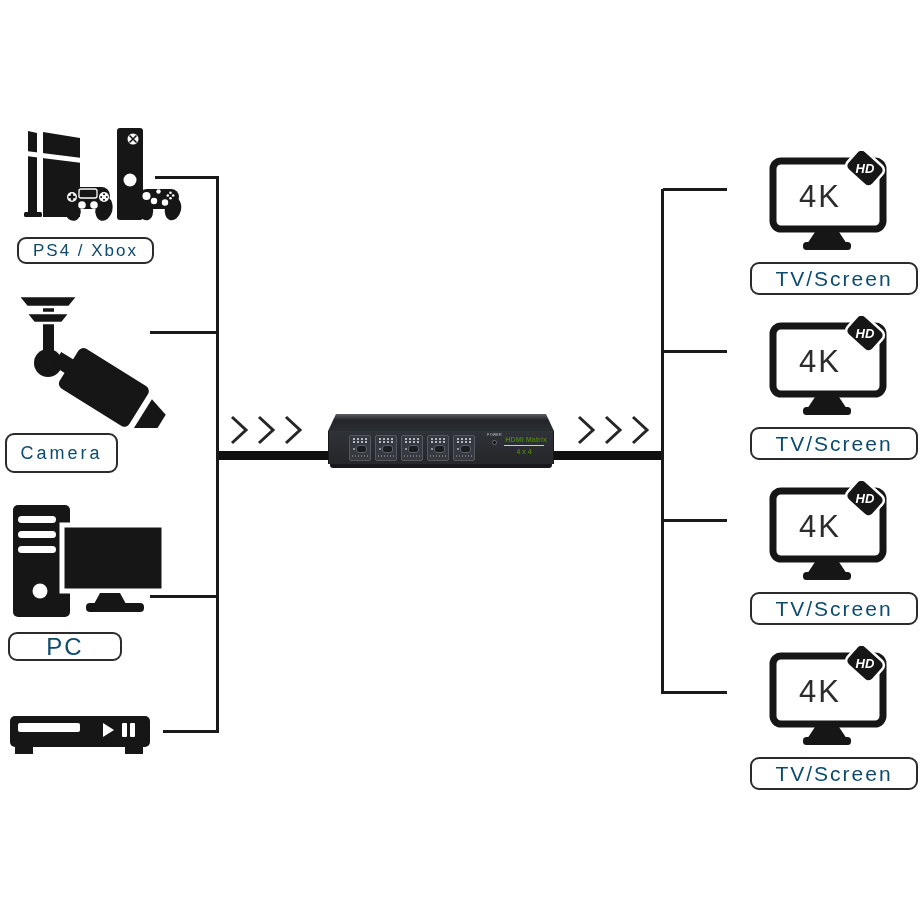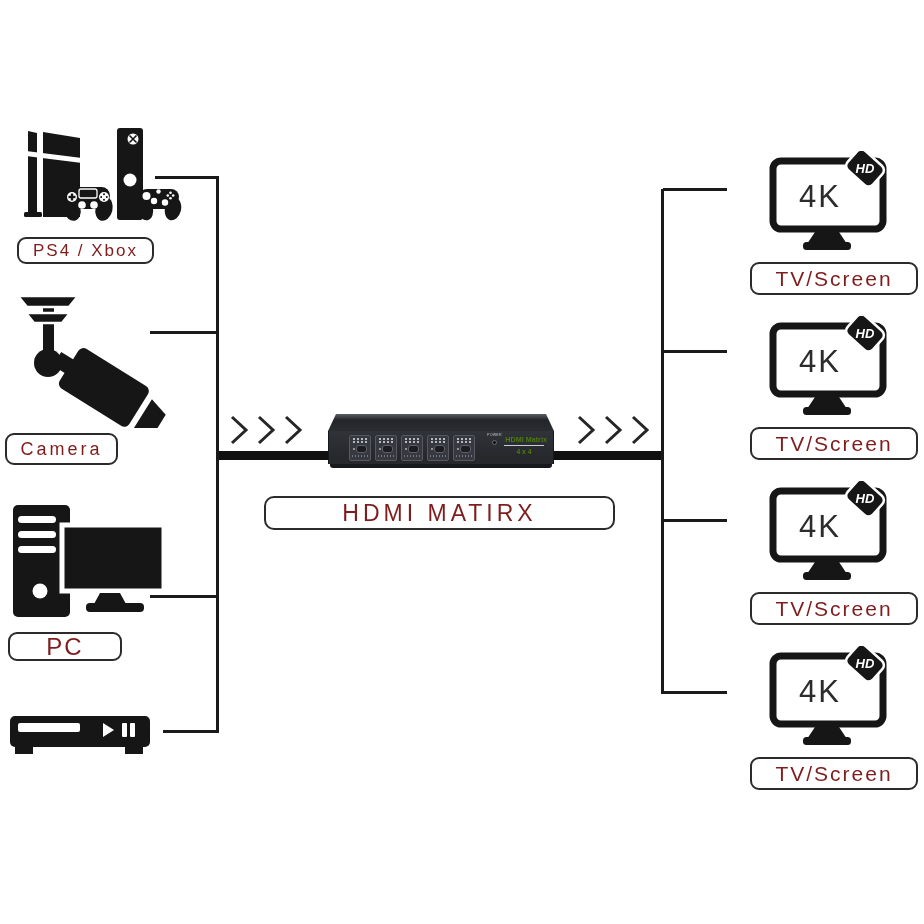--- a/index.html
+++ b/index.html
@@ -4,21 +4,21 @@
 <style>
   html,body{margin:0;padding:0;background:#fff;}
   .canvas{position:relative;width:924px;height:924px;background:#fff;overflow:hidden;
           font-family:"Liberation Sans",sans-serif;}
   .abs{position:absolute;}
   
   .line{position:absolute;background:#1a1a1a;}
   .trunk{position:absolute;background:#101010;}
   
   .lbl{position:absolute;background:#fff;border:2px solid #2b2b2b;border-radius:9px;
-       display:flex;align-items:center;justify-content:center;color:#7f1d1d;
+       display:flex;align-items:center;justify-content:center;color:#0c4a6e;
        box-sizing:border-box;white-space:nowrap;}
   
   .device{position:absolute;left:328px;top:414px;width:226px;height:56px;}
   .dev-top{position:absolute;left:0;top:0;width:226px;height:17px;
            background:linear-gradient(180deg,#5a5d63 0%,#23252a 35%,#2a2d32 100%);
            clip-path:polygon(8px 0,218px 0,226px 17px,0 17px);border-radius:2px 2px 0 0;}
   .dev-front{position:absolute;left:0;top:17px;width:226px;height:33px;
              background:linear-gradient(180deg,#303338 0%,#26282c 80%);
              border-left:1px solid #17181b;border-right:1px solid #17181b;box-sizing:border-box;}
   .dev-base{position:absolute;left:2px;top:50px;width:222px;height:4px;background:#17191c;border-radius:0 0 3px 3px;}
@@ -120,21 +120,21 @@
       <rect x="114" y="9" width="5" height="14" rx="1" fill="#ffffff"></rect>
       <rect x="122" y="9" width="5" height="14" rx="1" fill="#ffffff"></rect>
       <rect x="7" y="33" width="18" height="7"></rect>
       <rect x="117" y="33" width="18" height="7"></rect>
     </g>
   </svg>
 
   <div class="lbl" style="left:17px;top:237px;width:137px;height:27px;font-size:17px;letter-spacing:2px">
     <span>PS4 / Xbox</span>
   </div>
-  <div class="lbl" style="left:5px;top:433px;width:113px;height:32px;font-size:18px;letter-spacing:3px">
+  <div class="lbl" style="left:5px;top:433px;width:113px;height:40px;font-size:18px;letter-spacing:3px">
     <span>Camera</span>
   </div>
   <div class="lbl" style="left:8px;top:632px;width:114px;height:29px;font-size:24px;letter-spacing:2px">
     <span>PC</span>
   </div>
 
   <div class="line" style="left:155px;top:176px;width:64px;height:3px"></div>
   <div class="line" style="left:150px;top:331px;width:69px;height:3px"></div>
   <div class="line" style="left:150px;top:595px;width:69px;height:3px"></div>
   <div class="line" style="left:163px;top:730px;width:56px;height:3px"></div>
@@ -240,23 +240,20 @@
       <span class="ptext">POWER</span>
       <i class="pwled"></i>
     </div>
     <div class="brand">
       <div class="l1">HDMI Matrix</div>
       <div class="rule"></div>
       <div class="l2">4 x 4</div>
     </div>
   </div>
 
-  <div class="lbl" style="left:264px;top:496px;width:351px;height:34px;font-size:23px;letter-spacing:4px;border-radius:10px">
-    <span>HDMI MATIRX</span>
-  </div>
 
   <div class="trunk" style="left:554px;top:451px;width:109px;height:9px"></div>
   <svg class="abs" style="left:575px;top:414px" width="82" height="32" viewBox="0 0 82 32">
     <path d="M4,3 L18,16 L4,29 M31,3 L45,16 L31,29 M58,3 L72,16 L58,29" fill="none" stroke="#262626" stroke-width="3"></path>
   </svg>
   <div class="line" style="left:661px;top:189px;width:3px;height:505px"></div>
   <div class="line" style="left:663px;top:188px;width:64px;height:3px"></div>
   <div class="line" style="left:663px;top:350px;width:64px;height:3px"></div>
   <div class="line" style="left:663px;top:519px;width:64px;height:3px"></div>
   <div class="line" style="left:661px;top:691px;width:66px;height:3px"></div>

